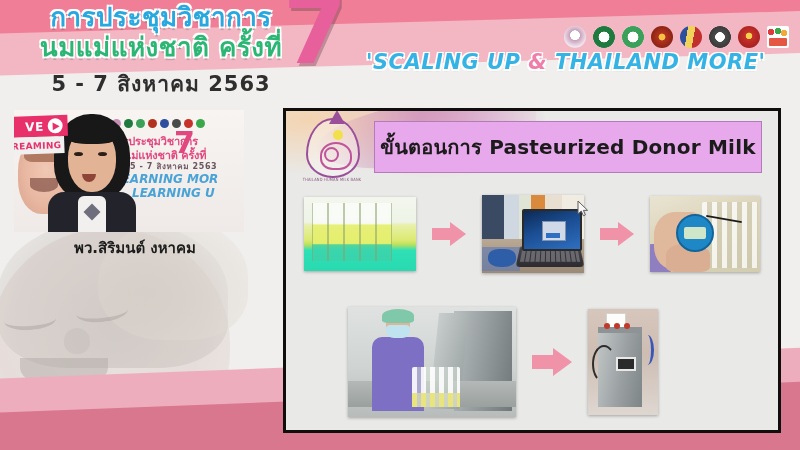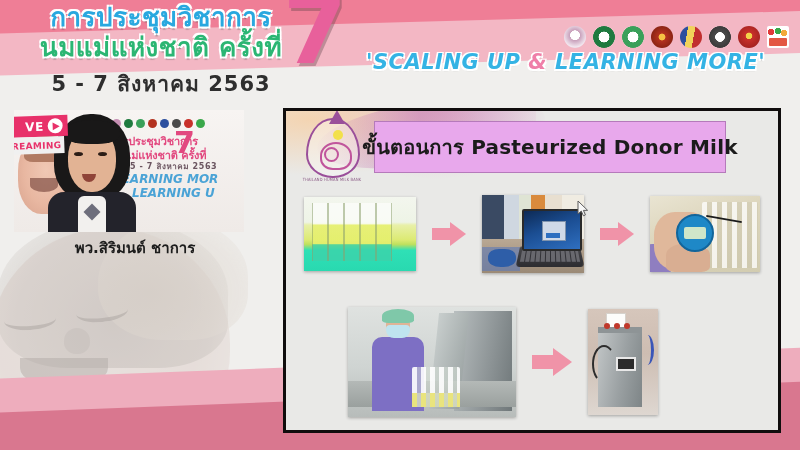--- a/index.html
+++ b/index.html
@@ -550,21 +550,21 @@
     letter-spacing: .2px;
     color: #8a5a85;
     transform: scaleY(1.2);
     white-space: nowrap;
     overflow: hidden;
   }
   .slide-title-box {
     position: absolute;
     left: 88px;
     top: 10px;
-    width: 352px;
+    width: 388px;
     height: 52px;
     background: #e8a8ec;
     border: 1px solid #b57abb;
     display: flex;
     align-items: center;
     justify-content: center;
     box-sizing: border-box;
   }
   .slide-title-box span {
     font-size: 20px;
@@ -880,21 +880,21 @@
   <div class="band band-bottom-dark"></div>
 
   <div class="header-thai">
     <div class="thai-line thai-line-1">การประชุมวิชาการ</div>
     <div class="thai-line thai-line-2">นมแม่แห่งชาติ ครั้งที่</div>
     <div class="thai-date">5 - 7 สิงหาคม 2563</div>
   </div>
 
   <div class="big-seven">7</div>
 
-  <div class="tagline"><span>'SCALING UP </span><span class="amp">&amp;</span><span> LEARNING MORE'</span></div>
+  <div class="tagline"><span>'SCALING UP </span><span class="amp">&amp;</span><span> THAILAND MORE'</span></div>
 
   <div class="logo-strip">
     <i class="logo l1"></i>
     <i class="logo l2"></i>
     <i class="logo l3"></i>
     <i class="logo l4"></i>
     <i class="logo l5"></i>
     <i class="logo l6"></i>
     <i class="logo l7"></i>
     <i class="logo l8"></i>
@@ -938,21 +938,21 @@
       <div class="live-row">
         <span class="lv-text">VE</span>
         <span class="play-circle"></span>
       </div>
       <div class="stream-row">
         <span>TREAMING</span>
       </div>
     </div>
   </div>
 
-  <div class="speaker-name">พว.สิริมนต์  ชาการ</div>
+  <div class="speaker-name">พว.สิริมนต์  งหาคม</div>
 
   <div class="slide-panel">
     <div class="slide-wash"></div>
     <div class="slide-swoosh"></div>
 
     <div class="slide-logo">
       <div class="drop">
         <div class="drop-dot"></div>
         <div class="drop-baby"></div>
       </div>

